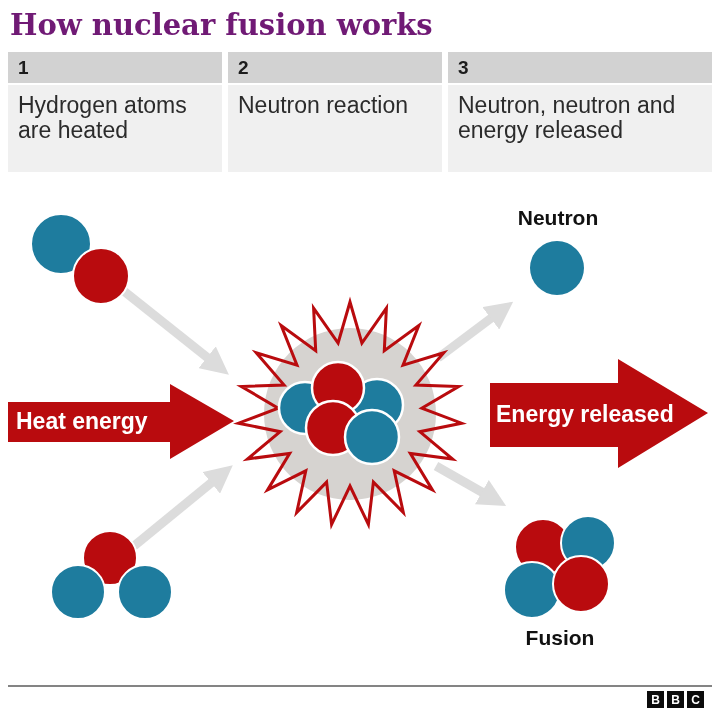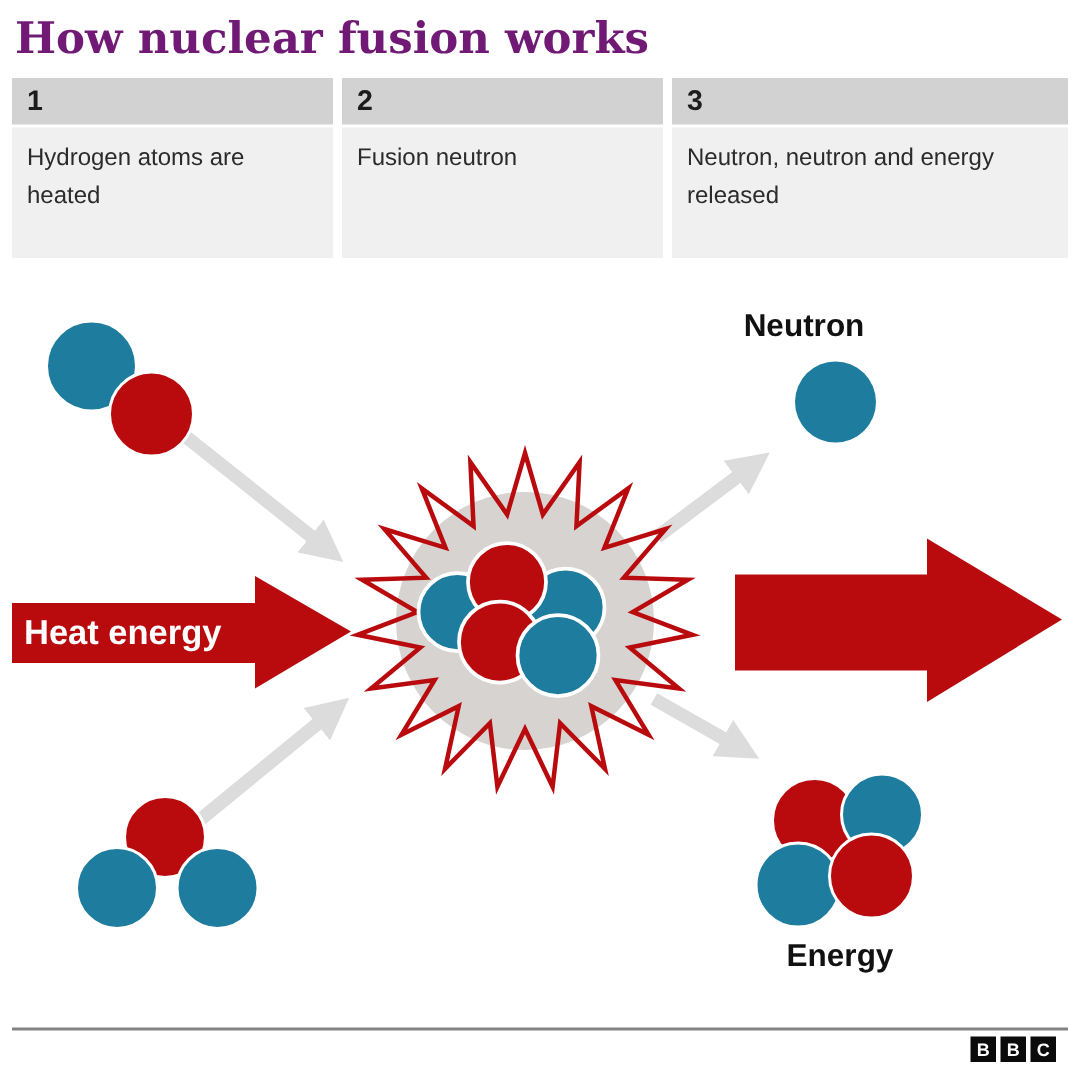--- a/index.html
+++ b/index.html
@@ -13,21 +13,21 @@
     font-size:29px;color:#701a75;letter-spacing:0;
   }
   .steps{position:absolute;top:52px;left:0;width:720px;height:120px;}
   .step{position:absolute;top:0;}
   .step .hd{
     height:31px;background:#d2d2d2;color:#1c1c1c;
     font-weight:700;font-size:19px;line-height:31px;padding-left:10px;
   }
   .step .bd{
     margin-top:2px;height:71px;background:#f0f0f0;color:#2b2b2b;
-    font-size:16px;line-height:25px;padding:8px 10px;
+    font-size:23px;line-height:25px;padding:8px 10px;
   }
   .step1{left:8px;width:214px;}
   .step2{left:228px;width:214px;}
   .step3{left:448px;width:264px;}
   svg.diagram{position:absolute;left:0;top:0;}
   .dlabel{
     position:absolute;font-weight:700;font-size:21px;color:#111;
     white-space:nowrap;transform:translateX(-50%);
   }
   .arrow-label{
@@ -54,21 +54,21 @@
 
   <div class="title">How nuclear fusion works</div>
 
   <div class="steps">
     <div class="step step1">
       <div class="hd">1</div>
       <div class="bd">Hydrogen atoms are heated</div>
     </div>
     <div class="step step2">
       <div class="hd">2</div>
-      <div class="bd">Fusion neutron</div>
+      <div class="bd">Neutron reaction</div>
     </div>
     <div class="step step3">
       <div class="hd">3</div>
       <div class="bd">Neutron, neutron and energy released</div>
     </div>
   </div>
 
   <svg class="diagram" width="720" height="720" viewBox="0 0 720 720">
     <defs>
       <marker id="ghead" viewBox="0 0 10 10" refX="5" refY="5" markerWidth="3.1" markerHeight="3.1" orient="auto-start-reverse">
@@ -112,23 +112,24 @@
       <circle cx="543" cy="547" r="28" fill="#b90b0e"></circle>
       <circle cx="588" cy="543" r="27" fill="#1e7c9e"></circle>
       <circle cx="532" cy="590" r="28" fill="#1e7c9e"></circle>
       <circle cx="581" cy="584" r="28" fill="#b90b0e"></circle>
     </g>
 
     <polygon fill="#b90b0e" points="8,402 170,402 170,384 234,421 170,459 170,442 8,442"></polygon>
     <polygon fill="#b90b0e" points="490,383 618,383 618,359 708,413 618,468 618,447 490,447"></polygon>
   </svg>
 
-  <div class="dlabel" style="left:536px;top:206px;">Neutron</div>
-  <div class="dlabel" style="left:560px;top:626px;">Energy</div>
+  <div class="dlabel" style="left:558px;top:206px;">Neutron</div>
+  <div class="dlabel" style="left:560px;top:626px;">Fusion</div>
   <div class="arrow-label" style="left:16px;top:408px;">Heat energy</div>
+  <div class="arrow-label" style="left:496px;top:401px;">Energy released</div>
 
   <div class="divider"></div>
   <div class="bbc">
     <div class="blk">B</div>
     <div class="blk">B</div>
     <div class="blk">C</div>
   </div>
 
 </div>
 

